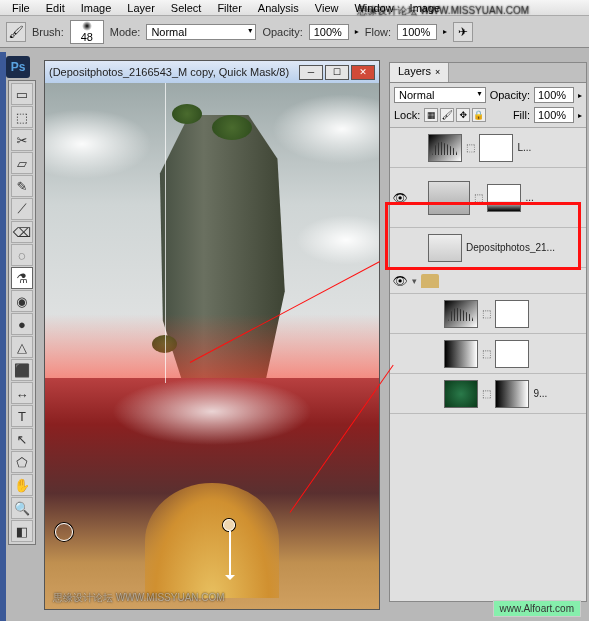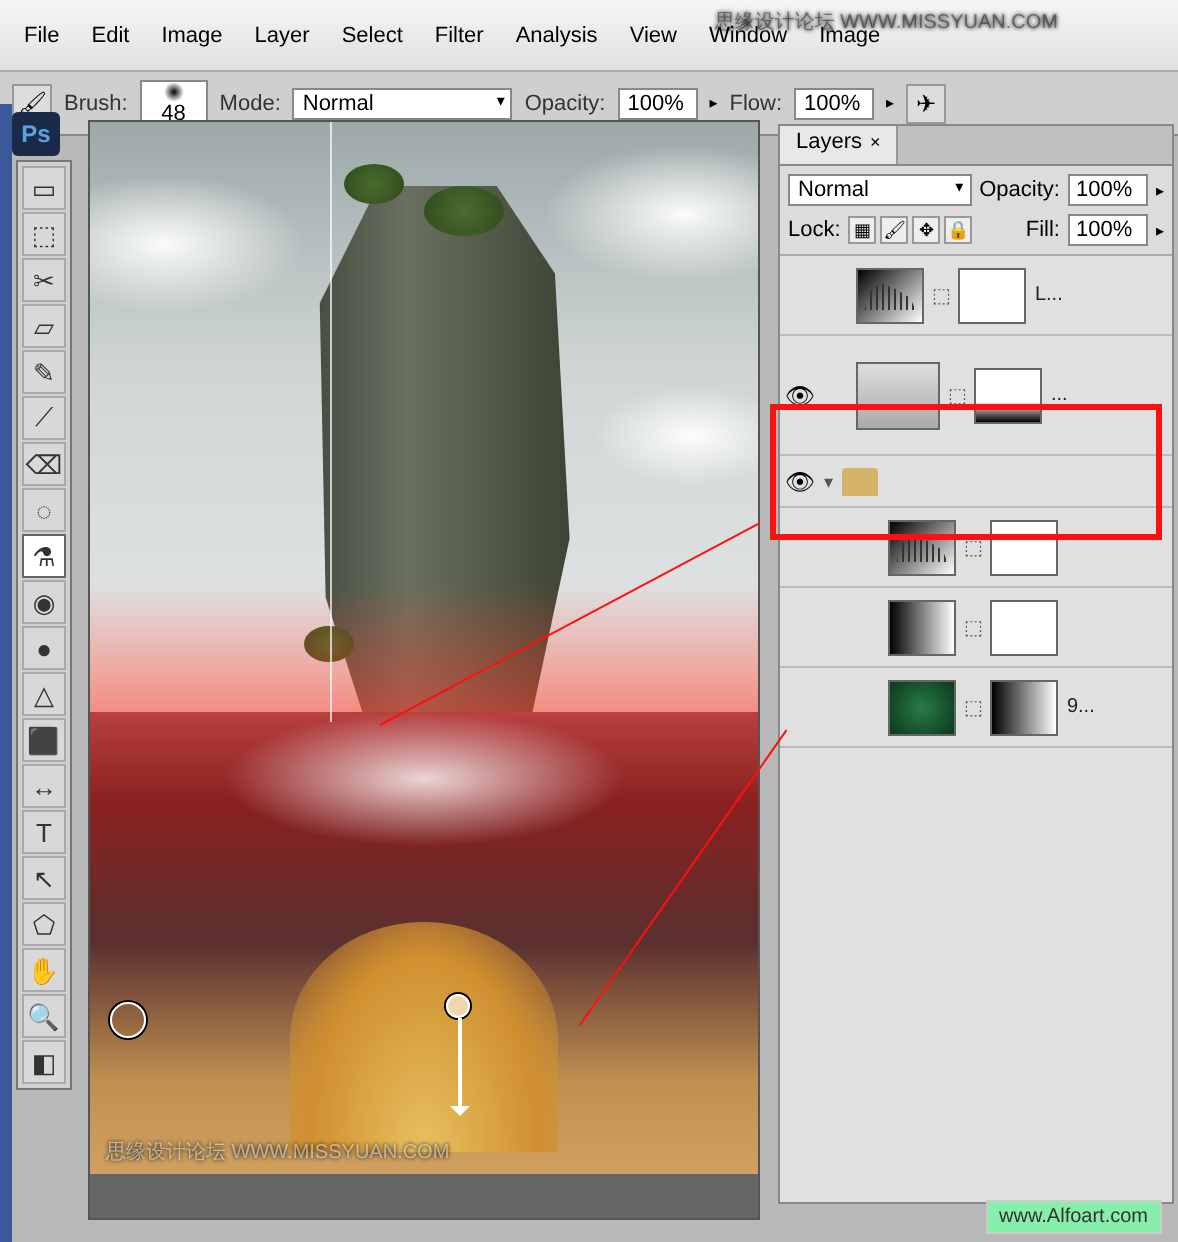--- a/index.html
+++ b/index.html
@@ -1,17 +1,17 @@
 <!DOCTYPE html>
 <html><head>
 <meta charset="utf-8">
 <style>
 * { box-sizing: border-box; margin: 0; padding: 0; font-family: Tahoma, sans-serif; font-size: 11px; }
 body { background: #b8b8b8; width: 589px; height: 621px; overflow: hidden; position: relative; }
-.menubar { background: linear-gradient(#f5f5f5,#e0e0e0); height: 36px; display: flex; align-items: center; padding: 0 4px; border-bottom: 1px solid #aaa; }
+.menubar { background: linear-gradient(#f5f5f5,#e0e0e0); height: 16px; display: flex; align-items: center; padding: 0 4px; border-bottom: 1px solid #aaa; }
 .menubar span { padding: 2px 8px; cursor: default; }
 .optbar { background: #cfcfcf; height: 32px; display: flex; align-items: center; padding: 0 6px; gap: 6px; border-bottom: 1px solid #888; }
 .optbar .lbl { color: #333; }
 .optbar .val { background: white; border: 1px solid #888; padding: 1px 4px; min-width: 40px; display: inline-block; }
 .optbar .dd { background: white; border: 1px solid #888; padding: 1px 4px; min-width: 70px; position: relative; }
 .optbar .dd::after { content: "▾"; position: absolute; right: 3px; font-size: 8px; }
 .brush-swatch { width: 34px; height: 24px; background: white; border: 1px solid #888; display: flex; flex-direction: column; align-items: center; justify-content: center; font-size: 9px; }
 .brush-dot { width: 10px; height: 10px; background: radial-gradient(circle,#000 0%,transparent 70%); border-radius: 50%; }
 .tool-icon { width: 20px; height: 20px; border: 1px solid #999; background: #ddd; display: flex; align-items: center; justify-content: center; font-size: 12px; }
 .workspace { position: absolute; top: 52px; left: 0; right: 0; bottom: 0; }
@@ -124,20 +124,28 @@
     <div class="tbtn">↔</div>
     <div class="tbtn">T</div>
     <div class="tbtn">↖</div>
     <div class="tbtn">⬠</div>
     <div class="tbtn">✋</div>
     <div class="tbtn">🔍</div>
     <div class="tbtn">◧</div>
   </div>
 
   <div class="docwin">
+    <div class="titlebar">
+      <span class="ttl">(Depositphotos_2166543_M copy, Quick Mask/8)</span>
+      <div class="winbtns">
+        <div class="winbtn">─</div>
+        <div class="winbtn">☐</div>
+        <div class="winbtn close">✕</div>
+      </div>
+    </div>
     <div class="canvas">
       <div class="sky"></div>
       <div class="cloud" style="top:5%;left:-10%"></div>
       <div class="cloud" style="top:2%;right:-10%"></div>
       <div class="cloud" style="top:25%;right:-5%;width:100px;height:50px"></div>
       <div class="rock"></div>
       <div class="green" style="top:4%;left:38%;width:30px;height:20px"></div>
       <div class="green" style="top:6%;left:50%;width:40px;height:25px"></div>
       <div class="green" style="top:48%;left:32%;width:25px;height:18px"></div>
       <div class="redglow"></div>
@@ -188,20 +196,26 @@
         <span class="layer-name">L...</span>
       </div>
       <div class="layer-row" style="min-height:60px">
         <div class="eye">👁</div>
         <div class="indent"></div>
         <div class="thumb" style="background:linear-gradient(#ddd,#aaa)"></div>
         <span class="link-icon">⬚</span>
         <div class="thumb small" style="background:linear-gradient(#fff 60%,#000)"></div>
         <span class="layer-name">...</span>
       </div>
+      <div class="layer-row">
+        <div class="eye"></div>
+        <div class="indent"></div>
+        <div class="thumb small" style="background:linear-gradient(#eee,#ccc)"></div>
+        <span class="layer-name">Depositphotos_21...</span>
+      </div>
       <div class="layer-row group">
         <div class="eye">👁</div>
         <span class="tri">▾</span>
         <div class="folder-icon"></div>
       </div>
       <div class="layer-row">
         <div class="eye"></div>
         <div class="indent"></div>
           <div class="indent"></div>
         <div class="thumb small adj">

